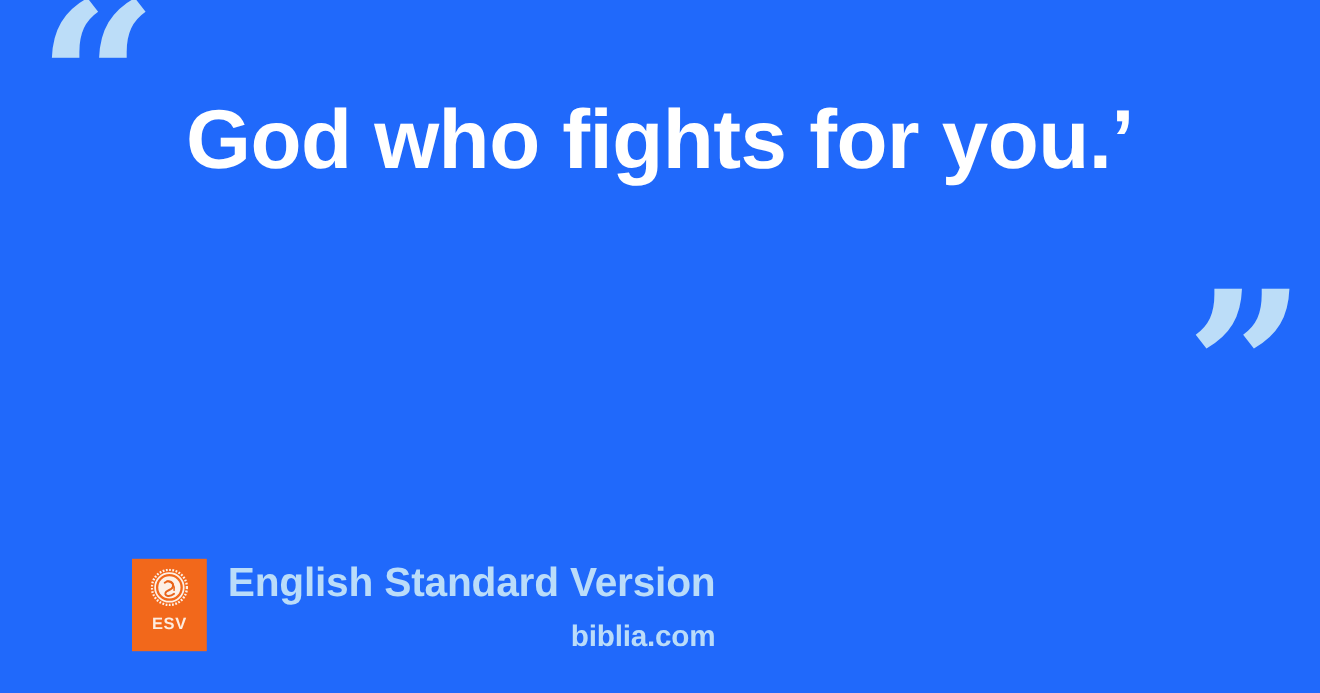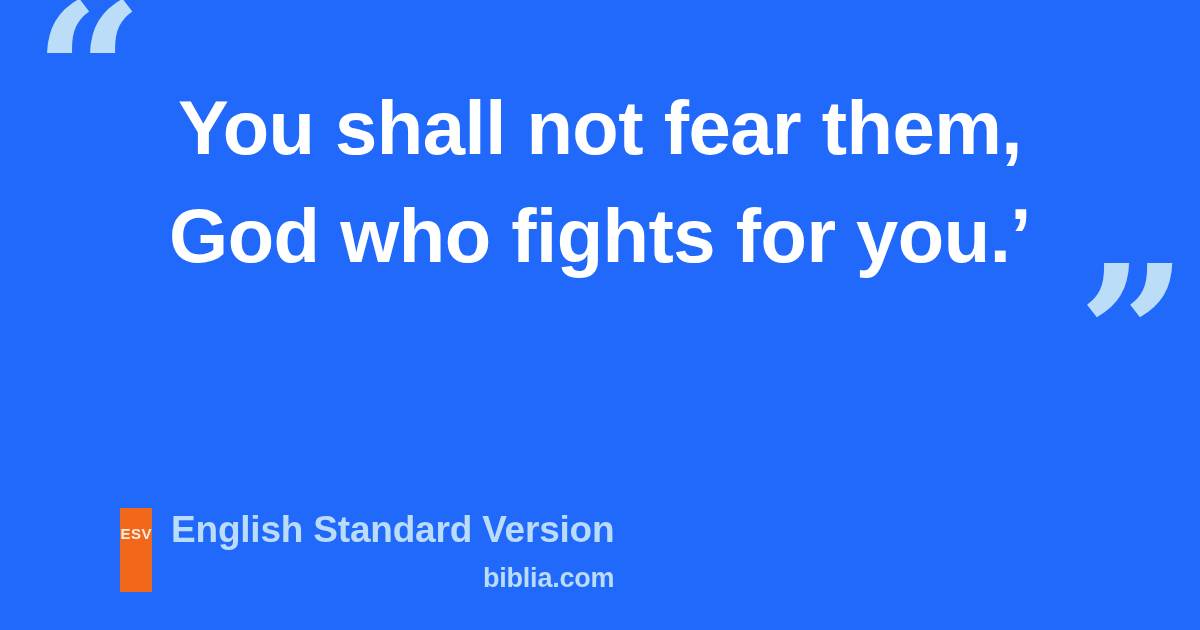--- a/index.html
+++ b/index.html
@@ -74,26 +74,26 @@
   #attribution {
     position: absolute;
     left: 120px;
     top: 508px;
     display: flex;
     flex-direction: row;
     align-items: flex-start;
   }
 
   #esv-logo {
-    width: 32px;
+    width: 68px;
     height: 84px;
     background: #f2681b;
     display: flex;
-    flex-direction: row;
-    align-items: flex-start;
+    flex-direction: column;
+    align-items: center;
     justify-content: flex-start;
     flex: 0 0 auto;
     padding-top: 9px;
     box-sizing: border-box;
   }
 
   #esv-seal {
     width: 34px;
     height: 34px;
     display: block;
@@ -140,21 +140,20 @@
 </head>
 <body>
 
 <div id="canvas">
 
   <div id="quote-block">
 
     <span class="quote-mark" id="quote-open">“</span>
 
     <div id="quote-lines">
-      <span class="quote-line">You shall not fear them,</span>
       <span class="quote-line">God who fights for you.’</span>
     </div>
 
     <span class="quote-mark" id="quote-close">”</span>
   </div>
 
   <div id="attribution">
 
     <div id="esv-logo">
       <svg id="esv-seal" viewBox="0 0 64 64" aria-hidden="true">

